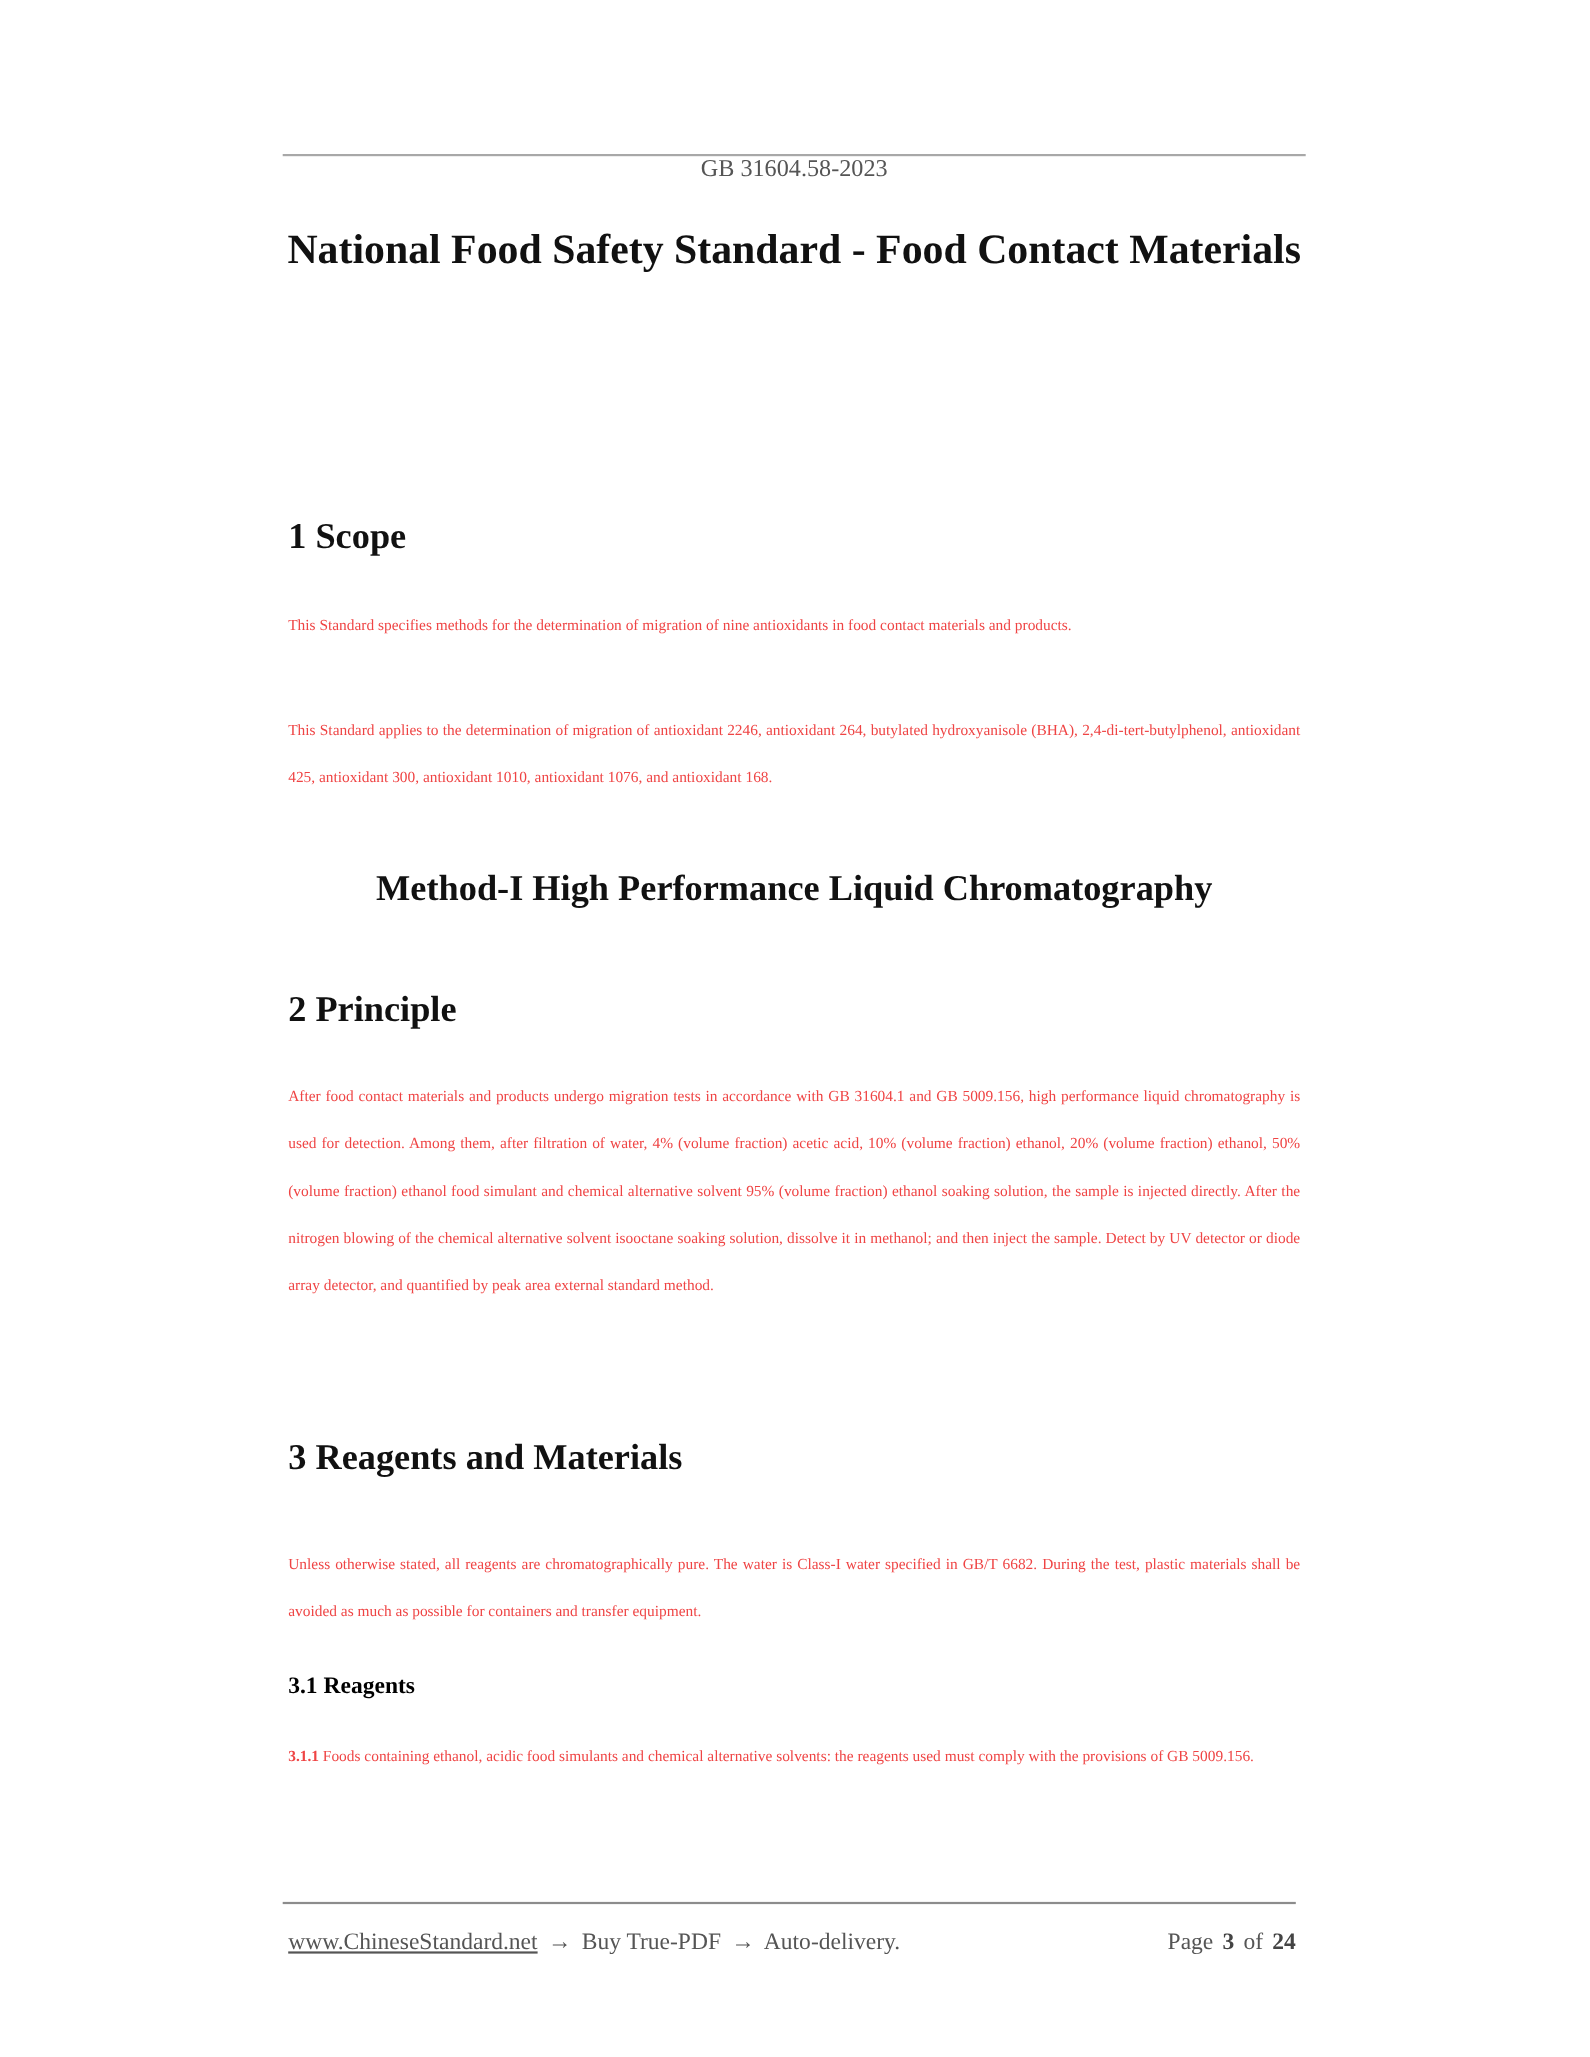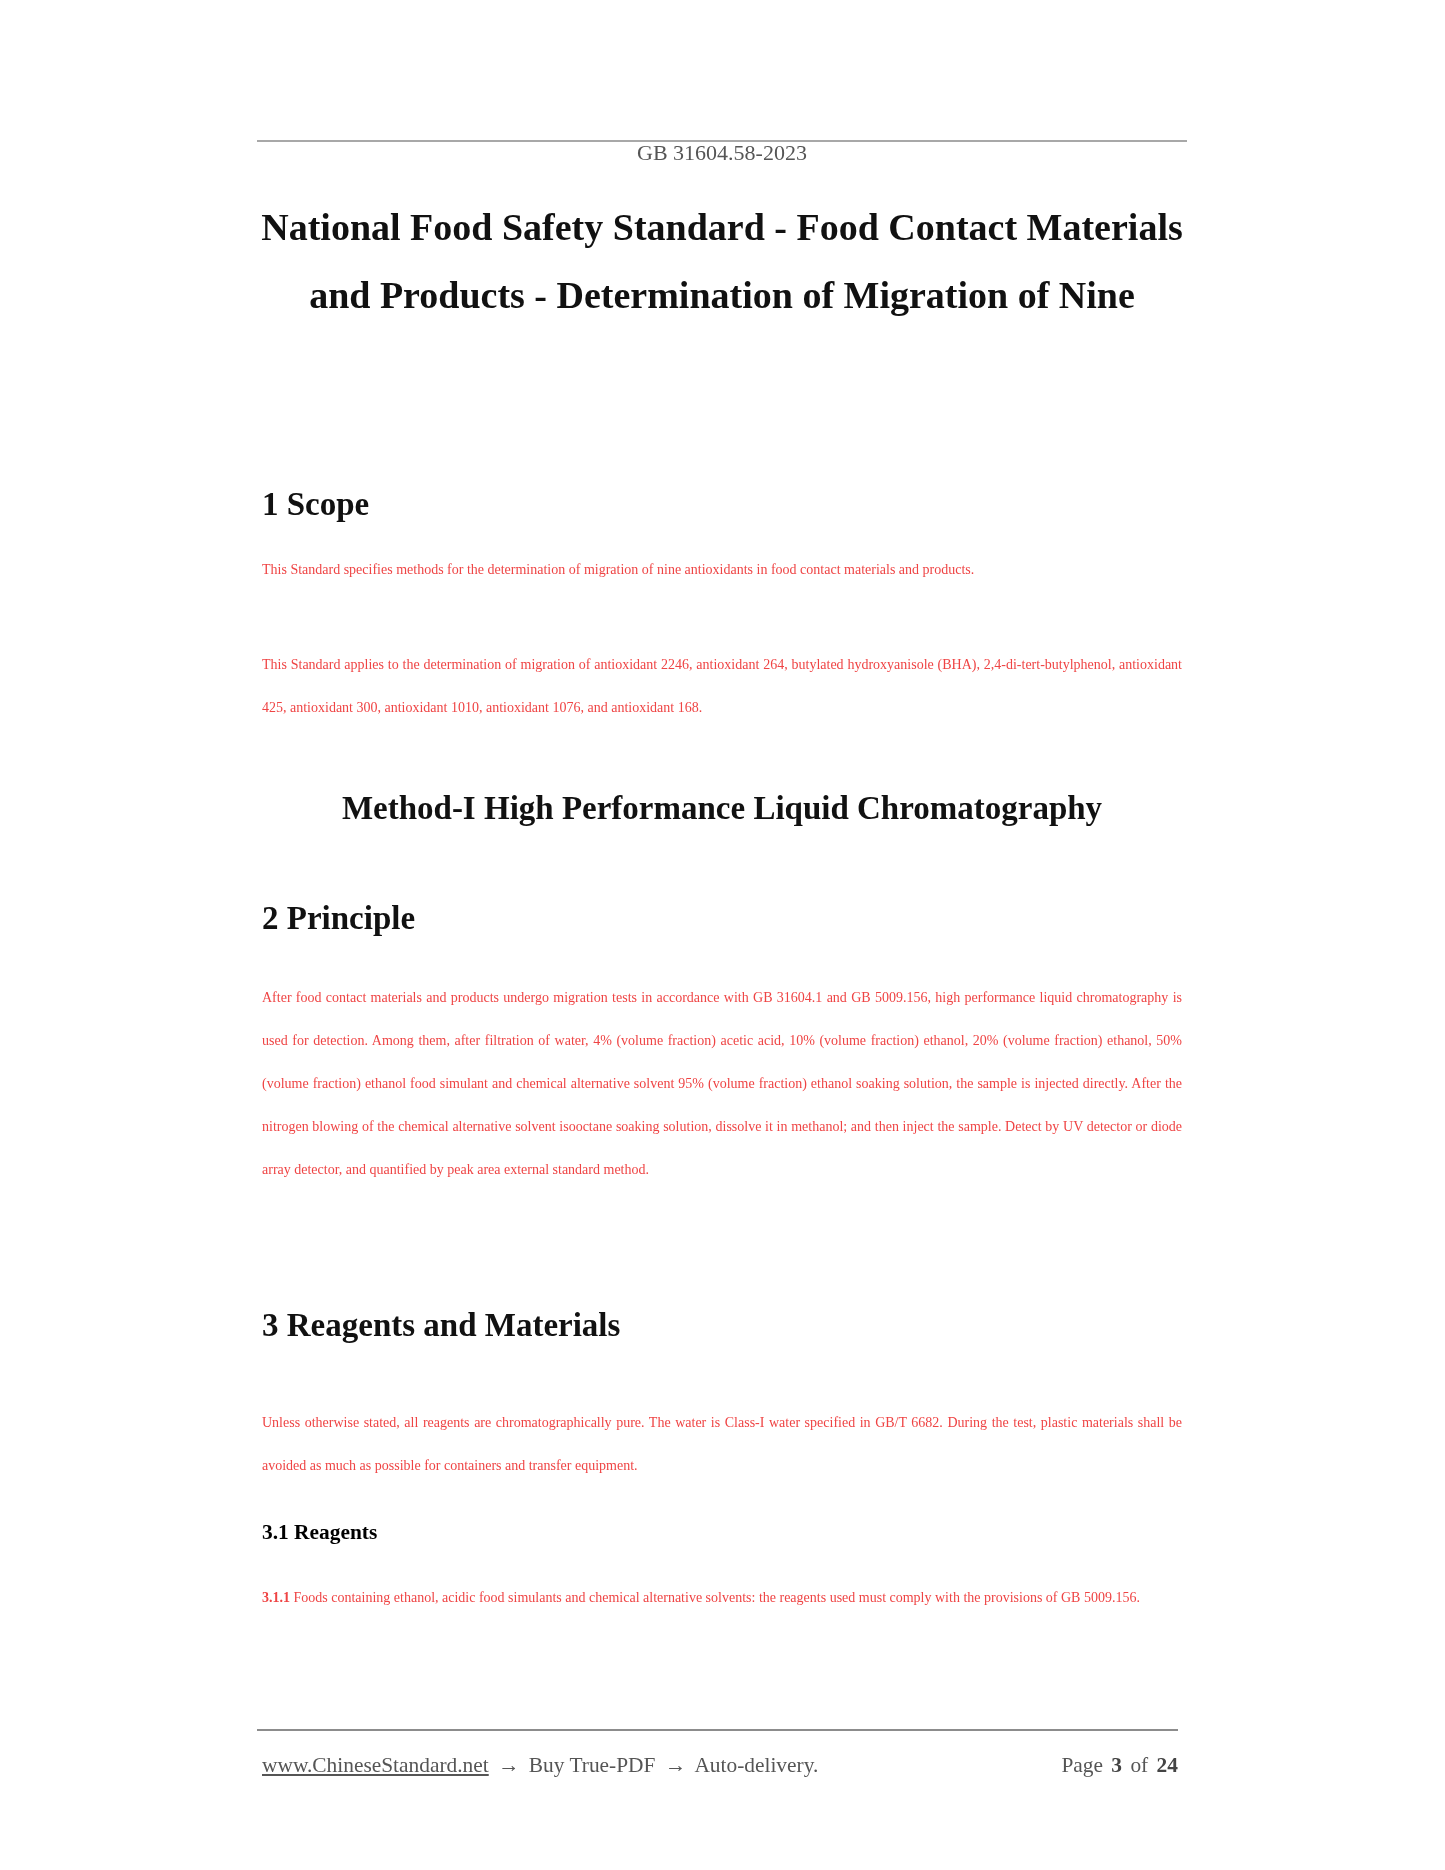--- a/index.html
+++ b/index.html
@@ -29,24 +29,23 @@
   .footer .page-num span { margin: 0 3px; }
 </style>
 </head>
 <body>
 
 <div class="abs page-header-text">GB 31604.58-2023</div>
 <div class="abs rule header-rule"></div>
 
 <div class="abs doc-title">
   <span>National Food Safety Standard - Food Contact Materials</span>
-  <span>and Products - Determination of Migration of Nine</span>
 </div>
 
-<div class="abs h1" style="top:484px;">1 Scope</div>
+<div class="abs h1" style="top:468px;">1 Scope</div>
 <p class="abs para" style="top:548px;">This Standard specifies methods for the determination of migration of nine antioxidants in food contact materials and products.</p>
 <p class="abs para" style="top:643px;">This Standard applies to the determination of migration of antioxidant 2246, antioxidant 264, butylated hydroxyanisole (BHA), 2,4-di-tert-butylphenol, antioxidant 425, antioxidant 300, antioxidant 1010, antioxidant 1076, and antioxidant 168.</p>
 
 <div class="abs h-center" style="top:788px;">Method-I High Performance Liquid Chromatography</div>
 
 <div class="abs h1" style="top:898px;">2 Principle</div>
 <p class="abs para" style="top:976px;">After food contact materials and products undergo migration tests in accordance with GB 31604.1 and GB 5009.156, high performance liquid chromatography is used for detection. Among them, after filtration of water, 4% (volume fraction) acetic acid, 10% (volume fraction) ethanol, 20% (volume fraction) ethanol, 50% (volume fraction) ethanol food simulant and chemical alternative solvent 95% (volume fraction) ethanol soaking solution, the sample is injected directly. After the nitrogen blowing of the chemical alternative solvent isooctane soaking solution, dissolve it in methanol; and then inject the sample. Detect by UV detector or diode array detector, and quantified by peak area external standard method.</p>
 
 <div class="abs h1" style="top:1305px;">3 Reagents and Materials</div>
 <p class="abs para" style="top:1386px;margin-top:15px;">Unless otherwise stated, all reagents are chromatographically pure. The water is Class-I water specified in GB/T 6682. During the test, plastic materials shall be avoided as much as possible for containers and transfer equipment.</p>

